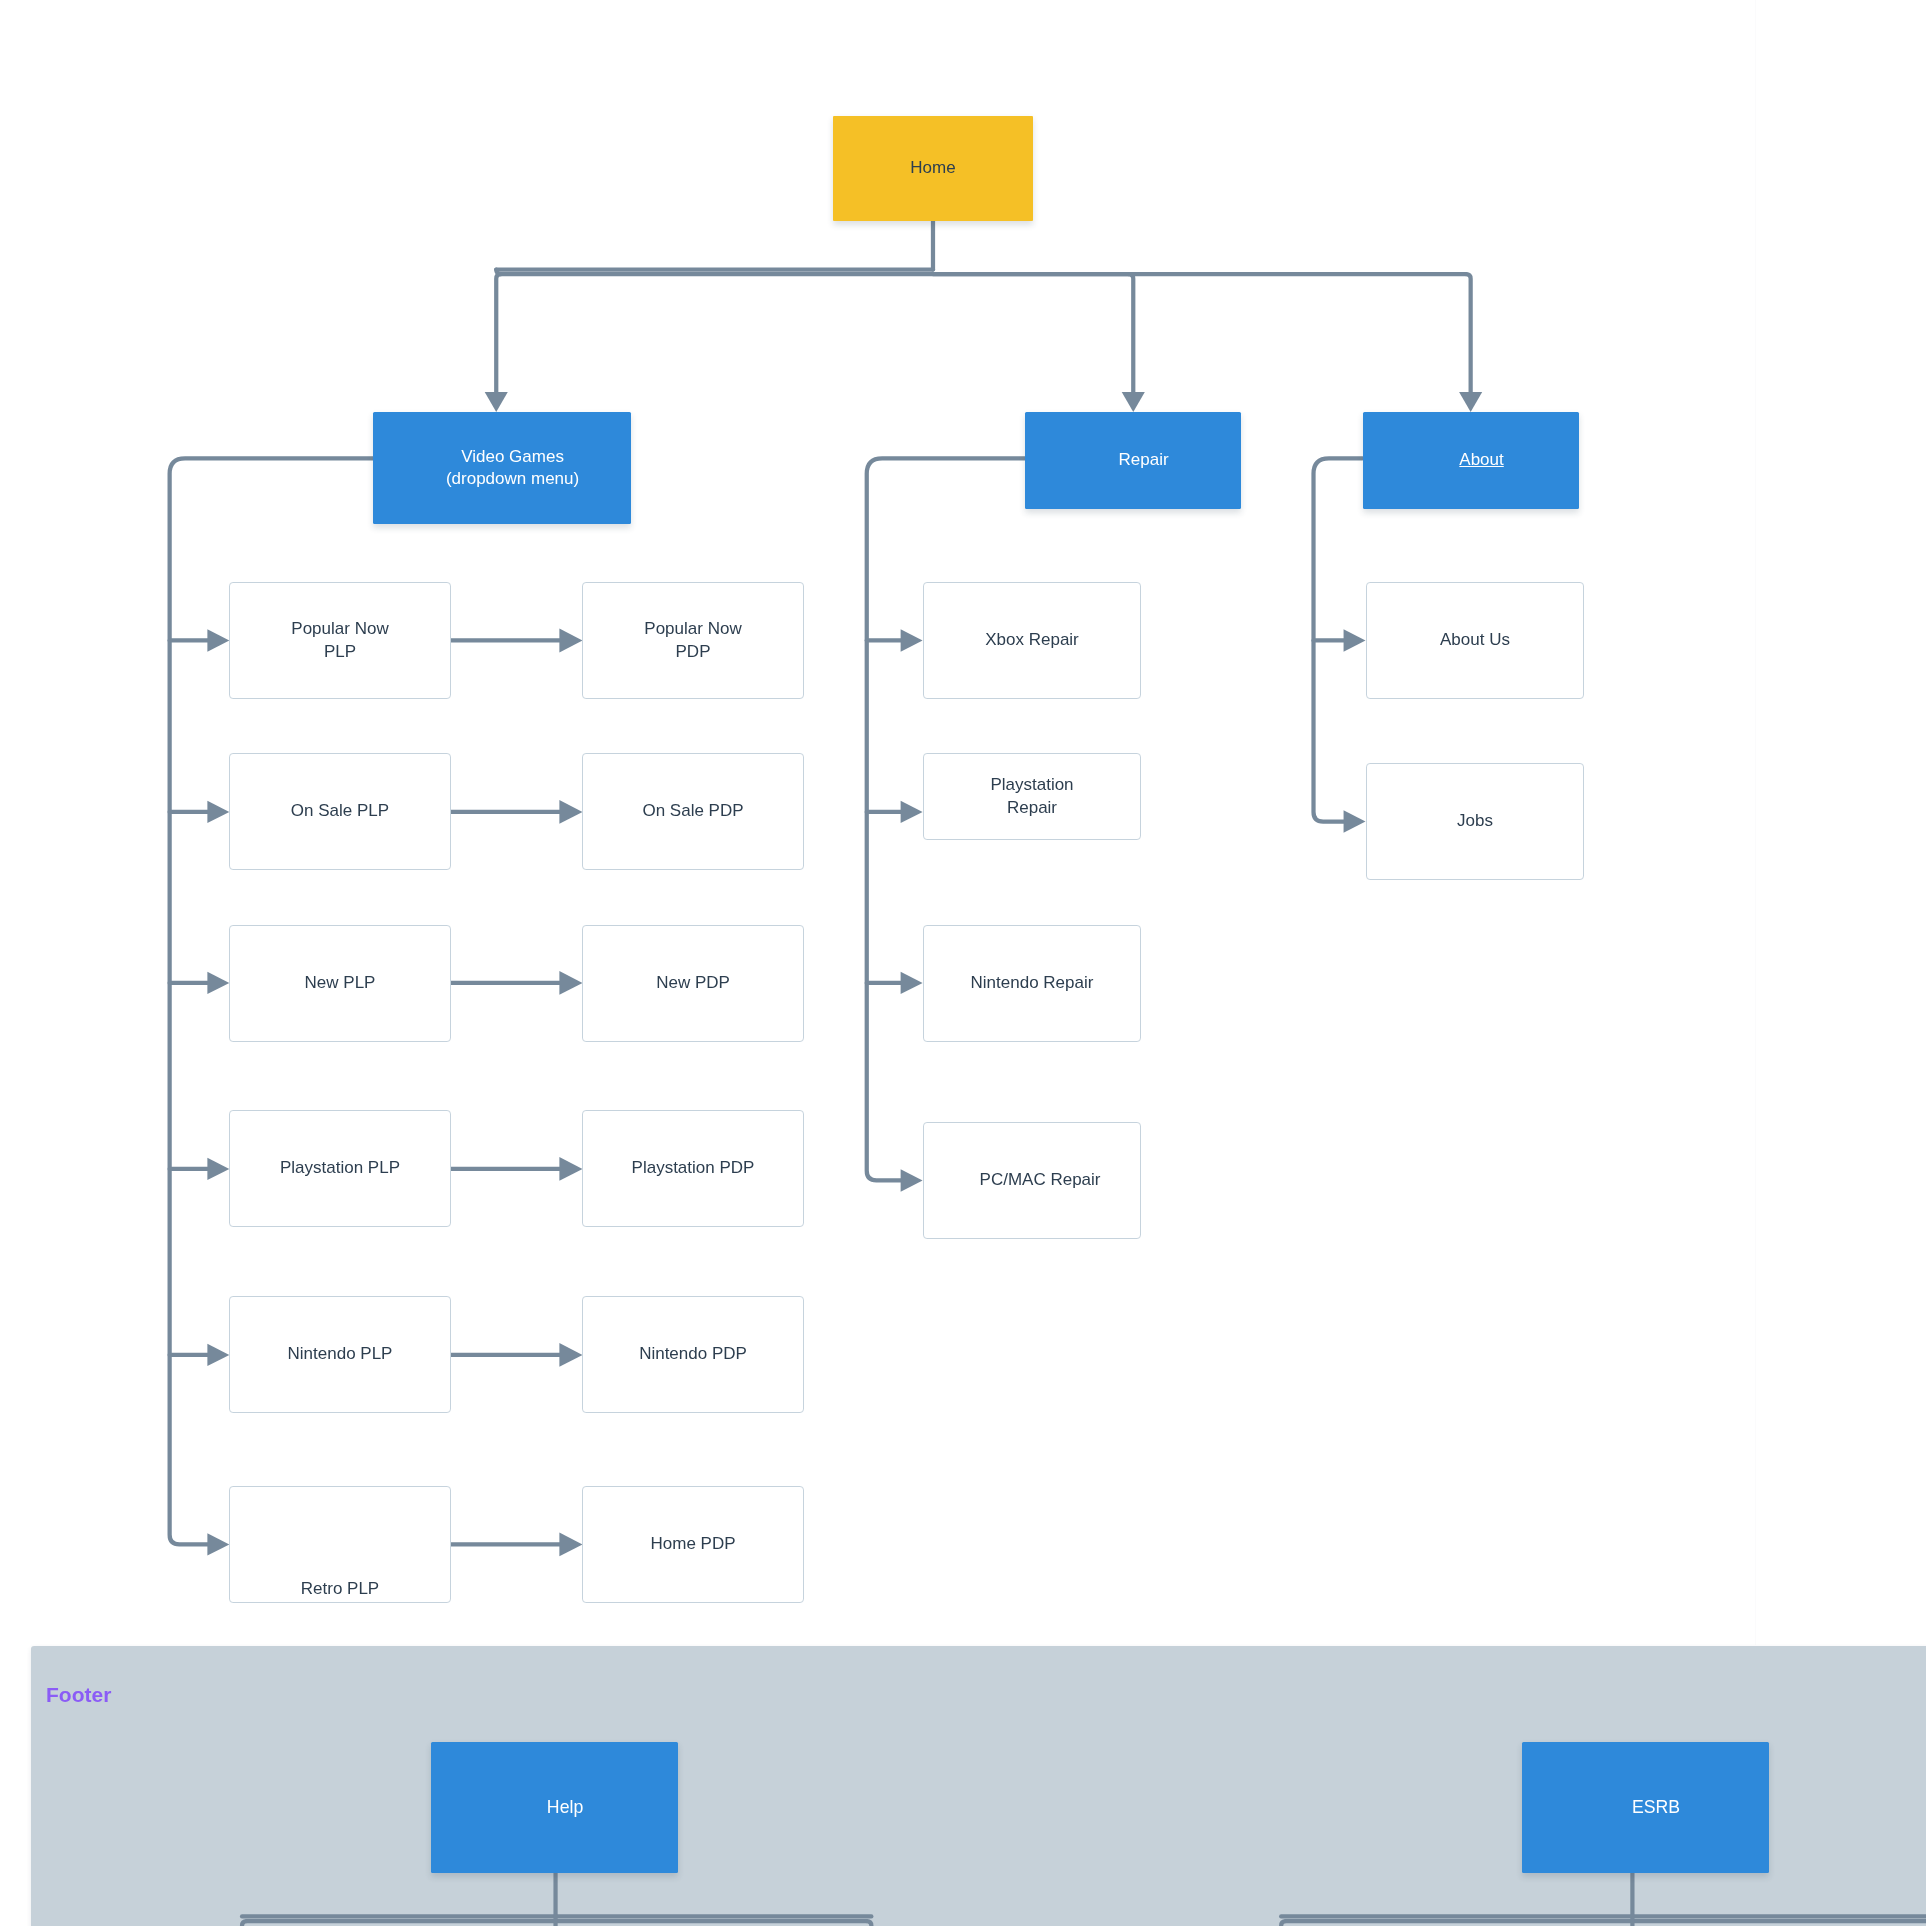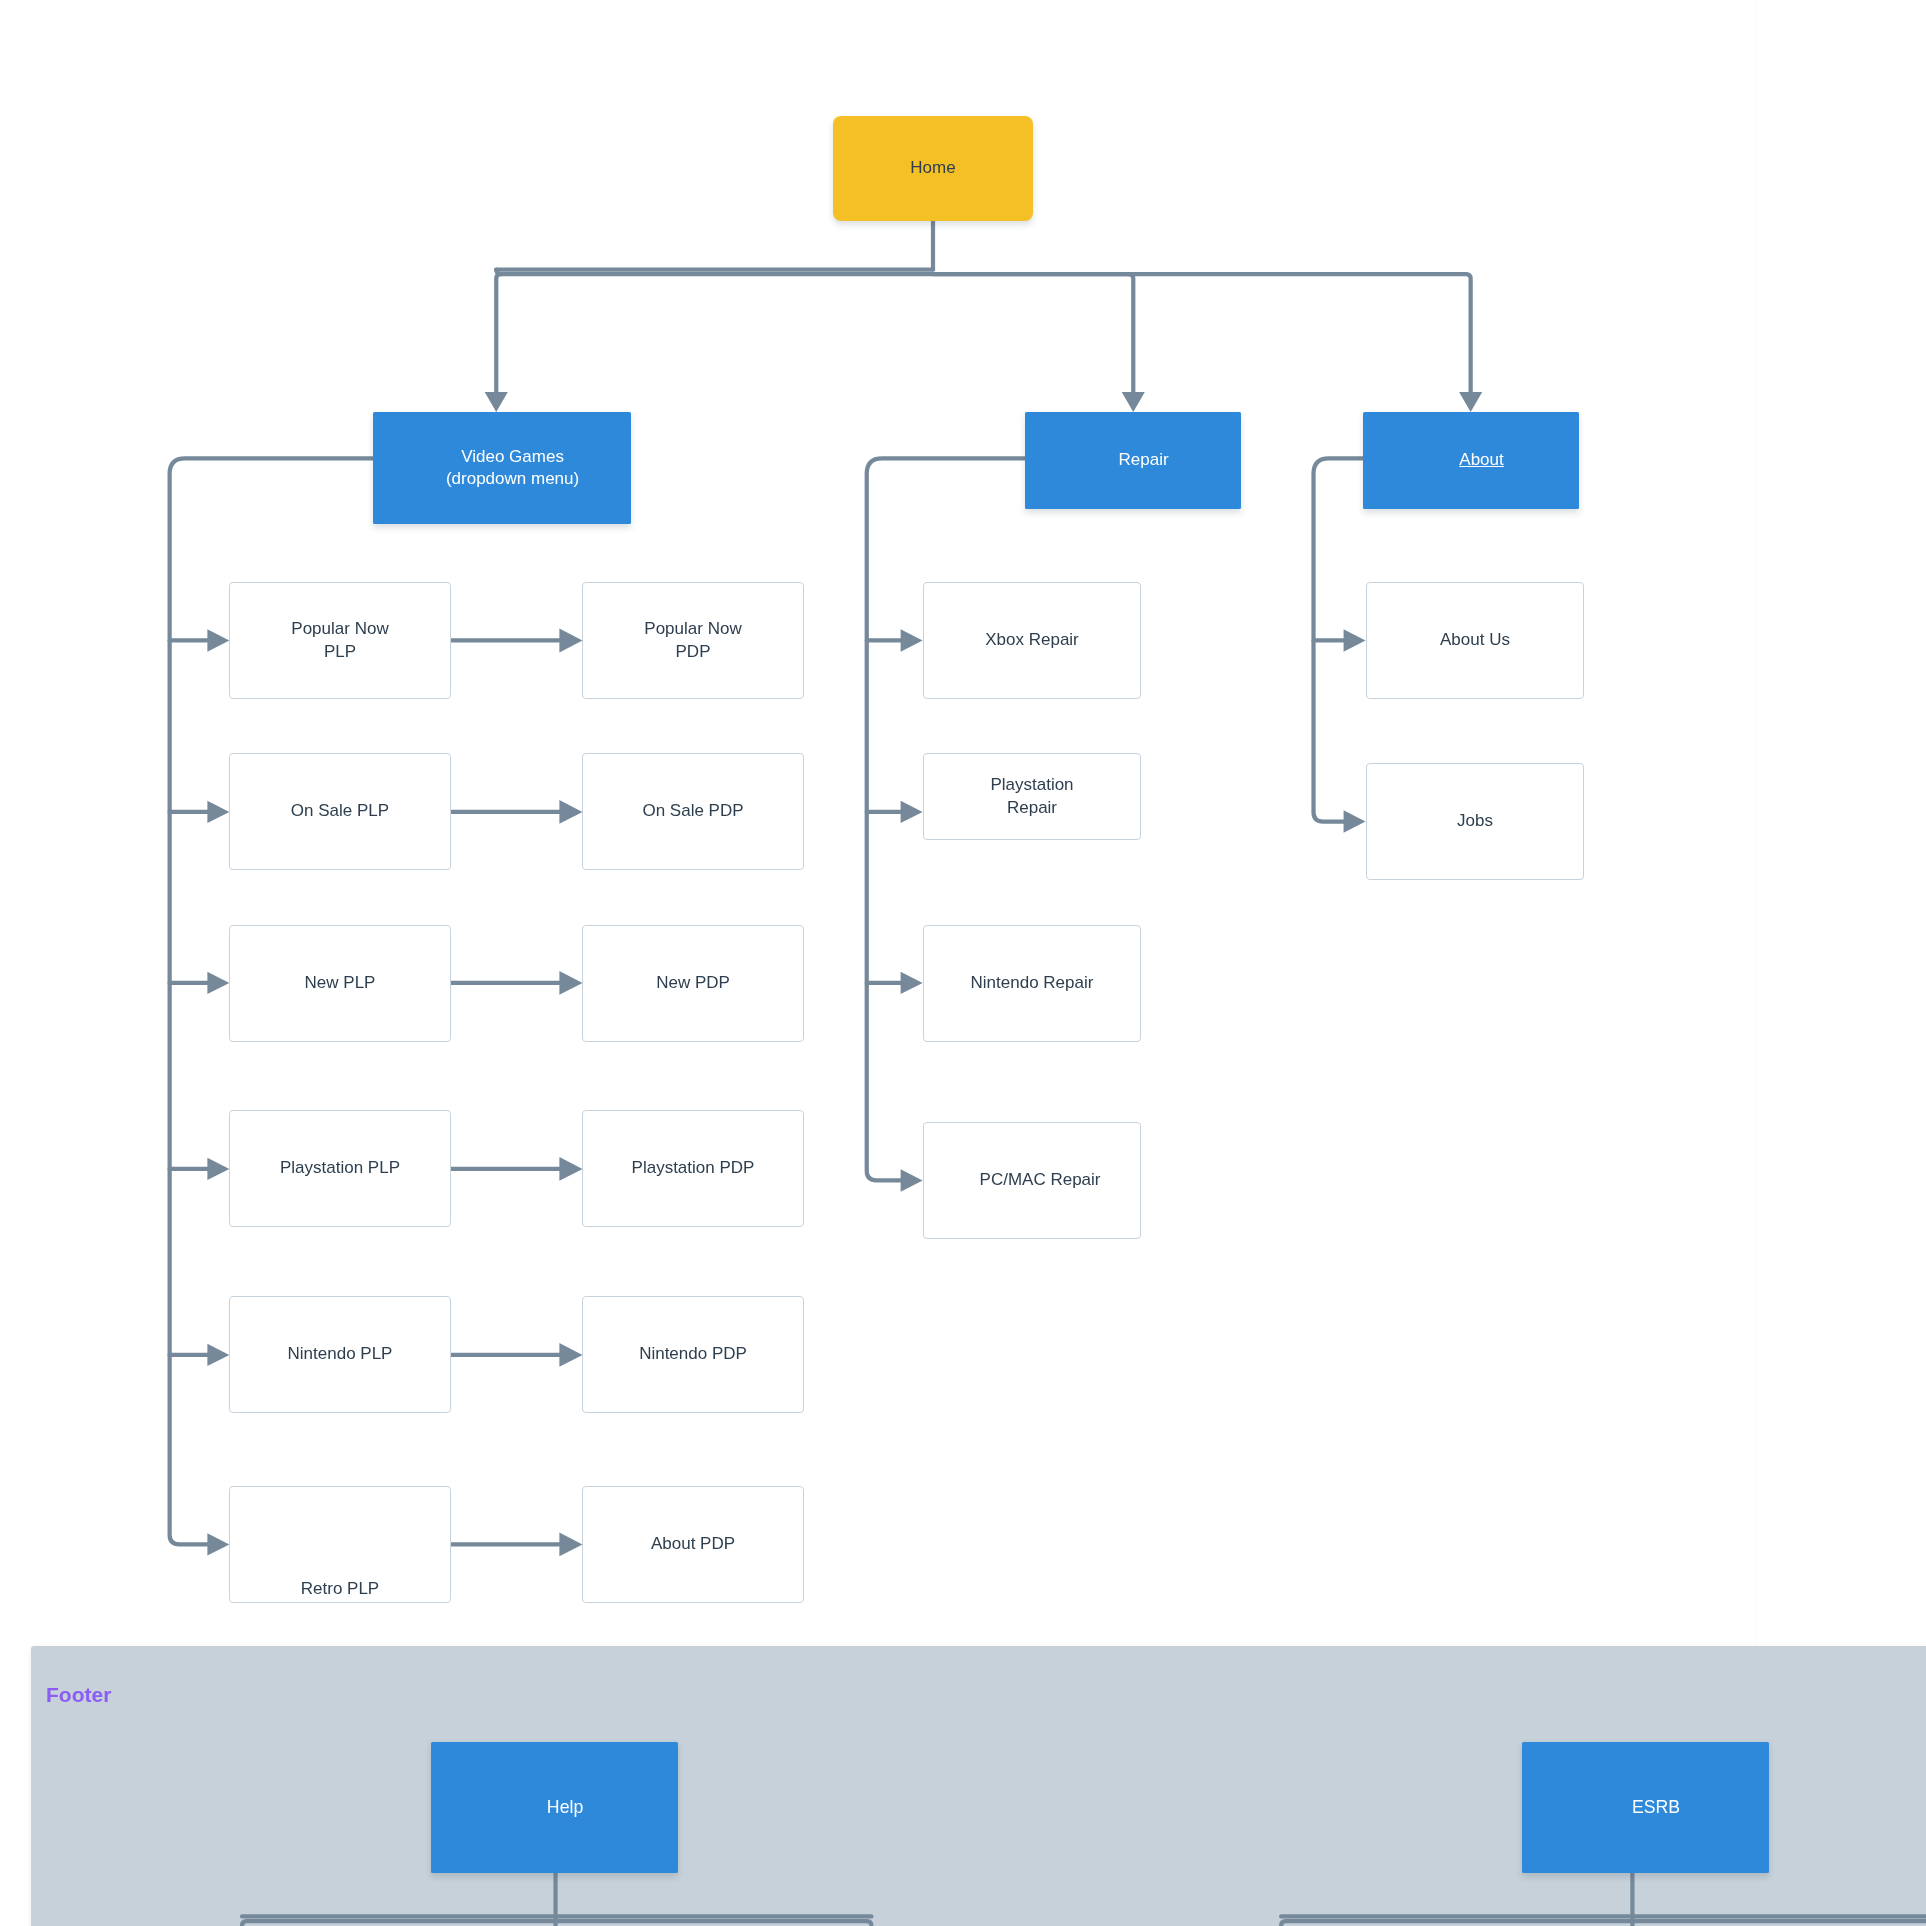--- a/index.html
+++ b/index.html
@@ -14,21 +14,21 @@
          box-shadow:0 2.3px 5.4px rgba(40,60,80,.10);}
 
   .panel-title{position:absolute;color:#8b5cf6;font-weight:bold;white-space:nowrap;}
 
   
   .node{position:absolute;display:flex;align-items:center;justify-content:center;
         text-align:center;box-sizing:border-box;line-height:1.32;
         font-size:17px;color:#2d3e4f;padding:1.5px 3.9px;}
   .node.blue{background:#2e89da;color:#ffffff;border-radius:1.5px;
              box-shadow:0 3.1px 6.2px rgba(40,60,80,.16);padding-left:25px;}
-  .node.amber{background:#f5c026;color:#2d3e4f;border-radius:8px;
+  .node.amber{background:#f5c026;color:#2d3e4f;border-radius:1px;
               box-shadow:0 3.1px 6.2px rgba(40,60,80,.16);}
   .node.plain{background:#ffffff;border:1.2px solid #c6d3dd;border-radius:3.9px;}
 
   
   svg.wires{position:absolute;left:0;top:0;overflow:visible;pointer-events:none;}
   .wire{fill:none;stroke:#76899b;stroke-width:11;stroke-linecap:round;stroke-linejoin:round;}
   .head{fill:#76899b;}
 </style>
 </head>
 <body>
@@ -141,21 +141,21 @@
 <div class="node plain" style="left:582px;top:925px;width:222px;height:117px;">
   <span>New PDP</span>
 </div>
 <div class="node plain" style="left:582px;top:1110px;width:222px;height:117px;">
   <span>Playstation PDP</span>
 </div>
 <div class="node plain" style="left:582px;top:1296px;width:222px;height:117px;">
   <span>Nintendo PDP</span>
 </div>
 <div class="node plain" style="left:582px;top:1486px;width:222px;height:117px;">
-  <span>About PDP</span>
+  <span>Home PDP</span>
 </div>
 
 <div class="node plain" style="left:923px;top:582px;width:218px;height:117px;">
   <span>Xbox Repair</span>
 </div>
 <div class="node plain" style="left:923px;top:753px;width:218px;height:87px;flex-direction:column;">
   <span>Playstation</span>
   <span>Repair</span>
 </div>
 <div class="node plain" style="left:923px;top:925px;width:218px;height:117px;">

